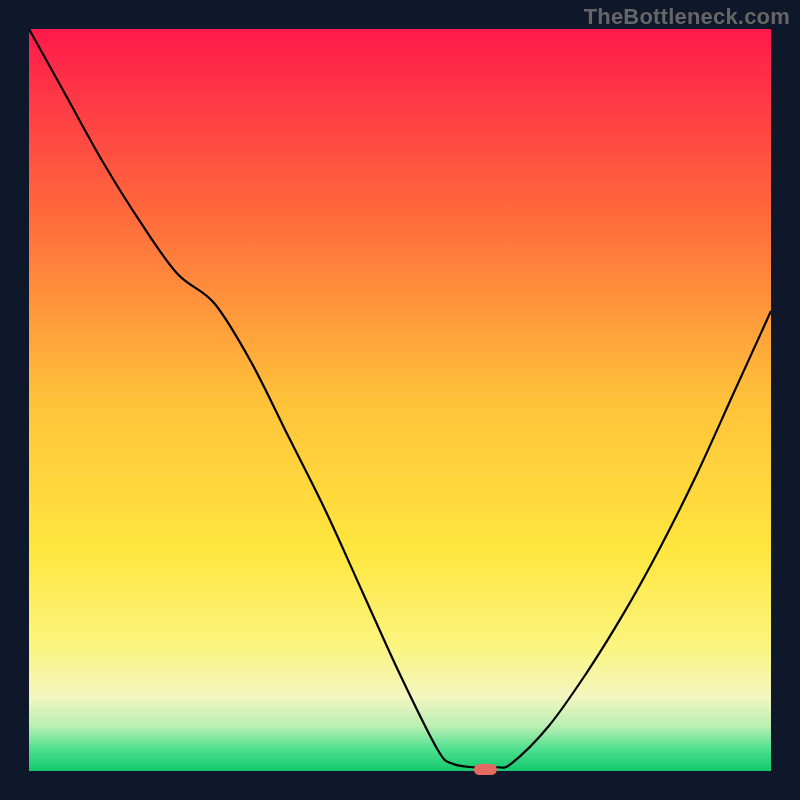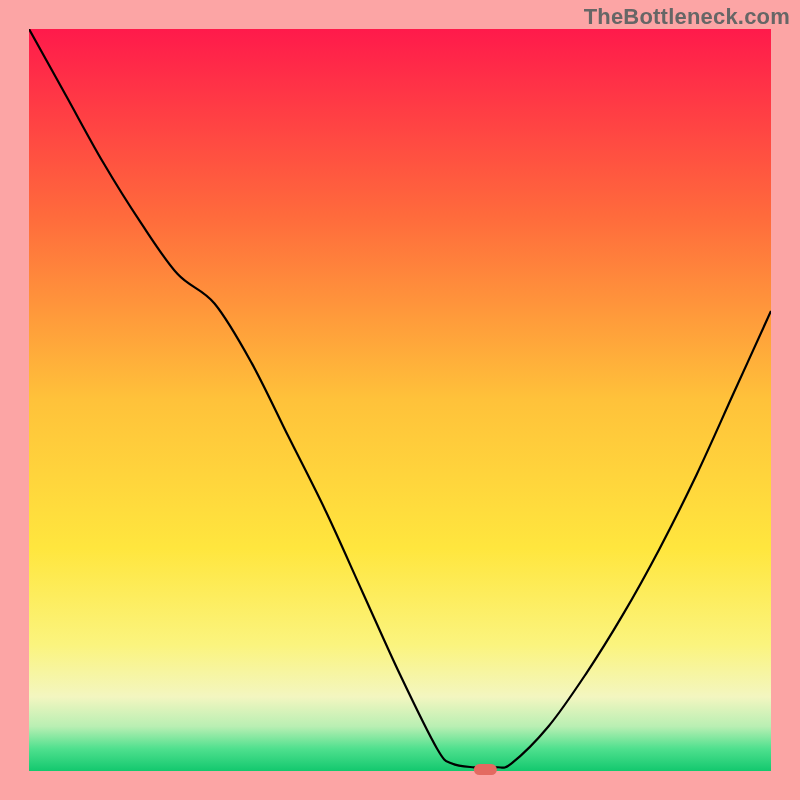--- a/index.html
+++ b/index.html
@@ -8,21 +8,21 @@
     width: 800px;
     height: 800px;
     background: #000;
     overflow: hidden;
     font-family: Arial, Helvetica, sans-serif;
   }
   .frame {
     position: relative;
     width: 800px;
     height: 800px;
-    background: #fca5a5;
+    background: #0f172a;
   }
   .watermark {
     position: absolute;
     top: 4px;
     right: 10px;
     color: #666;
     font-size: 22px;
     font-weight: 600;
     z-index: 20;
     letter-spacing: 0.2px;

